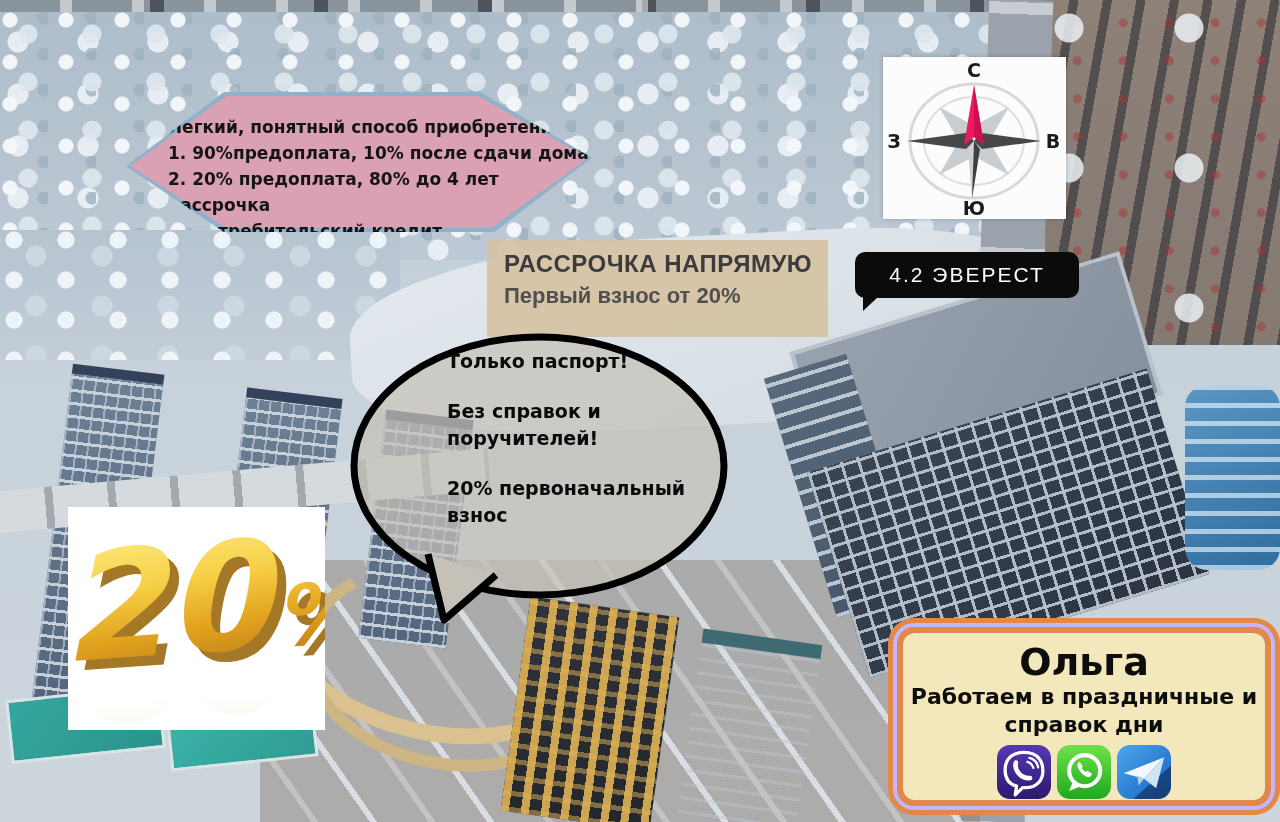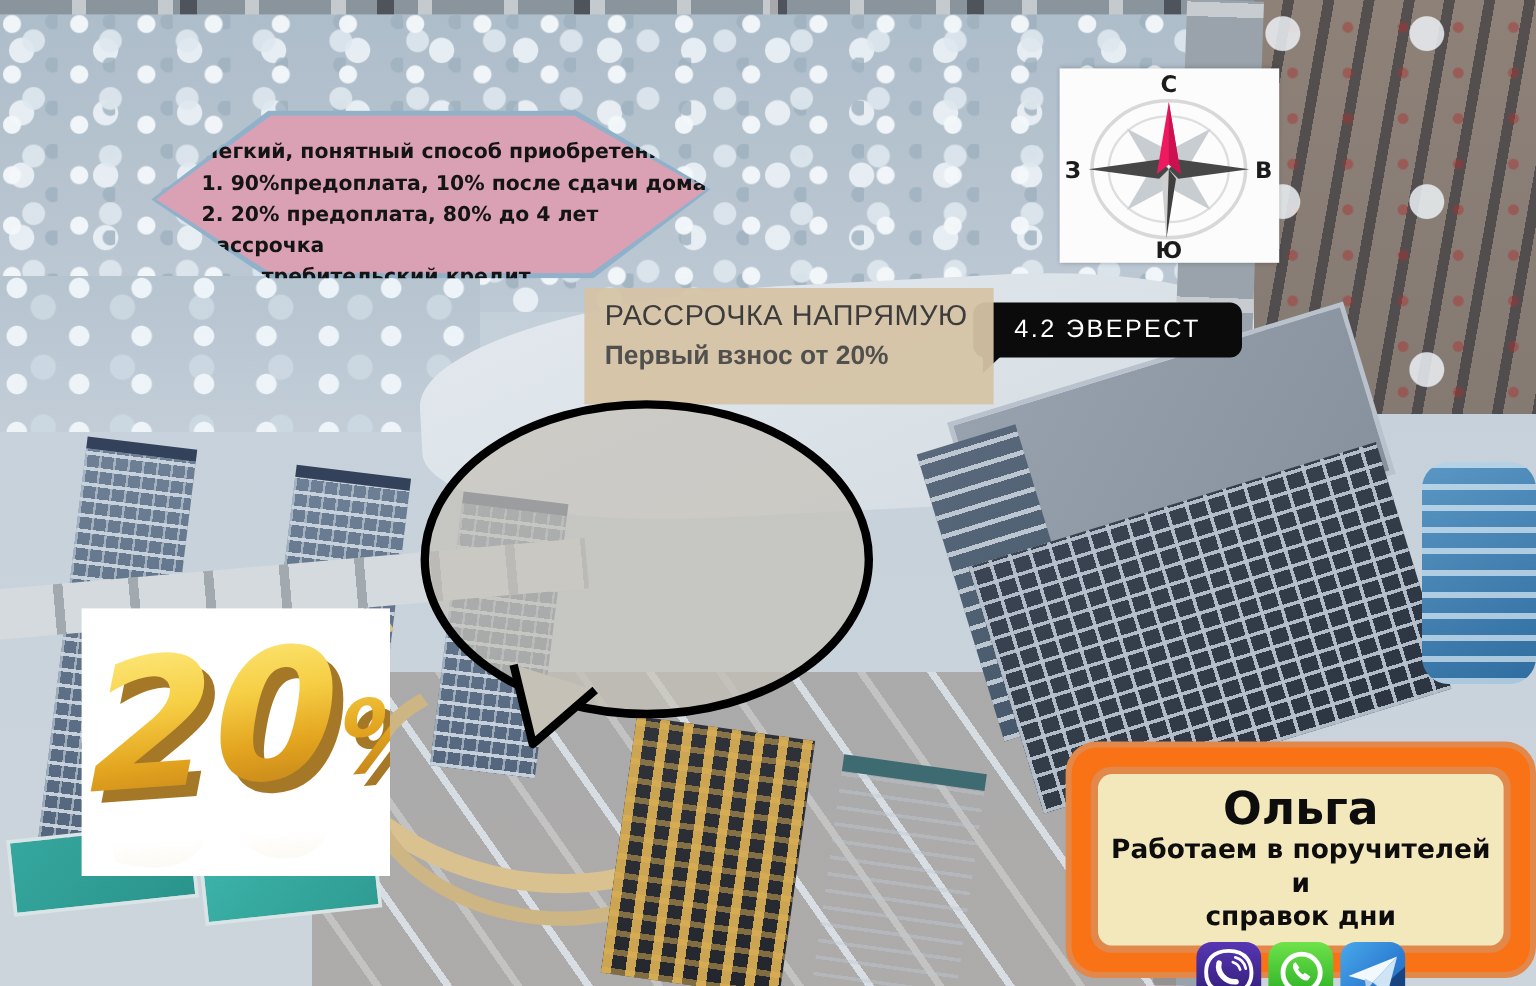--- a/index.html
+++ b/index.html
@@ -90,30 +90,30 @@
     background:#8fb2ca;}
   .hex-inner{position:absolute;left:4px;top:4px;right:4px;bottom:4px;
     clip-path:polygon(21% 0%,76% 0%,100% 47%,79% 100%,21% 100%,0% 53%);
     background:rgba(231,158,178,.85);}
   .hex-text{position:absolute;left:42px;top:22px;font-size:17px;font-weight:bold;color:#141414;line-height:26px;}
 
   
   .compass-card{left:883px;top:57px;width:183px;height:162px;background:#fcfcfc;box-shadow:0 0 4px rgba(0,0,0,.25);}
 
   
-  .everest{left:811px;top:252px;width:224px;height:46px;background:#0b0b0b;border-radius:10px;
+  .everest{left:855px;top:252px;width:224px;height:46px;background:#0b0b0b;border-radius:10px;
     display:flex;align-items:center;justify-content:center;color:#fff;font-family:"Liberation Sans",sans-serif;
     font-size:21px;letter-spacing:2px;font-weight:500;}
   .everest:after{content:"";position:absolute;left:8px;bottom:-13px;width:0;height:0;
     border-top:15px solid #0b0b0b;border-right:16px solid transparent;}
 
   
   .installment{left:487px;top:240px;width:341px;height:97px;background:rgba(213,195,165,.95);
     padding:9px 0 0 17px;font-family:"Liberation Sans",sans-serif;}
-  .installment .h{font-size:24px;font-weight:normal;color:#3c3c3c;line-height:30px;letter-spacing:.5px;}
+  .installment .h{font-size:24px;font-weight:bold;color:#3c3c3c;line-height:30px;letter-spacing:.5px;}
   .installment .s{font-size:22px;font-weight:600;color:#51504e;line-height:32px;margin-top:1px;}
 
   
   .bubble-svg{left:340px;top:330px;}
   .bubble-text{left:447px;top:348px;width:270px;font-size:19px;font-weight:bold;color:#0a0a0a;line-height:27px;}
   .bubble-text .gap{height:23px;}
 
   
   .gold-card{left:68px;top:507px;width:257px;height:223px;background:#fff;overflow:hidden;}
   .gold-wrap{position:absolute;left:6px;top:8px;width:245px;height:190px;transform:rotate(-4deg) skewX(-4deg);}
@@ -123,21 +123,21 @@
   .gold-txt .pct{font-size:84px;}
   .gold-shadow{color:#9c6a10;transform:translate(9px,10px);opacity:.9;}
   .gold-face{background:linear-gradient(175deg,#fdea7e 8%,#f6cf45 38%,#e3a41f 62%,#c1821a 85%);
     -webkit-background-clip:text;background-clip:text;color:transparent;}
   .gold-reflect{position:absolute;left:6px;top:176px;width:245px;height:60px;transform:rotate(-4deg) skewX(-4deg) scaleY(-1);
     opacity:.14;-webkit-mask-image:linear-gradient(to top,transparent 20%,rgba(0,0,0,.8));
     mask-image:linear-gradient(to top,transparent 20%,rgba(0,0,0,.8));}
 
   
   .contact-outer{left:888px;top:618px;width:392px;height:197px;background:#e2884a;border-radius:26px;padding:5px;}
-  .contact-mid{width:100%;height:100%;background:#f97316;border-radius:21px;padding:16px;}
+  .contact-mid{width:100%;height:100%;background:#c4b5fd;border-radius:21px;padding:4px;}
   .contact-in{width:100%;height:100%;background:#e2884a;border-radius:17px;padding:6px;}
   .contact-body{width:100%;height:100%;background:#f3e7bc;border-radius:12px;text-align:center;padding-top:8px;}
   .contact-name{font-size:38px;font-weight:800;color:#0d0d0d;line-height:42px;}
   .contact-sched{font-size:22px;font-weight:bold;color:#0d0d0d;line-height:28px;}
   .msg-row{display:flex;justify-content:center;gap:6px;margin-top:6px;}
   .msg-ic{width:54px;height:54px;border-radius:13px;position:relative;overflow:hidden;}
   .ic-viber{background:linear-gradient(180deg,#5736b4,#2c1a6e);}
   .ic-wa{background:linear-gradient(180deg,#6ee24a,#1fa81f);}
   .ic-tg{background:linear-gradient(135deg,#4aa9e9 0%,#2d7fd4 55%,#2268b4 100%);}
   .ic-tg:before{content:"";position:absolute;inset:0;background:rgba(8,22,60,.5);
@@ -212,37 +212,46 @@
 
   <div class="abs installment">
     <div class="h">РАССРОЧКА НАПРЯМУЮ</div>
     <div class="s">Первый взнос от 20%</div>
   </div>
 
   <svg class="abs bubble-svg" width="400" height="298" viewBox="0 0 400 298">
     <ellipse cx="199" cy="136" rx="185" ry="129" fill="rgba(197,193,184,0.72)" stroke="#000" stroke-width="7"></ellipse>
     <path d="M 88 224 L 104 290 L 156 245" fill="#c6c1b7" stroke="#000" stroke-width="7" stroke-linejoin="round"></path>
   </svg>
+  <div class="abs bubble-text">
+    <div>Только паспорт!</div>
+    <div class="gap"></div>
+    <div>Без справок и</div>
+    <div>поручителей!</div>
+    <div class="gap"></div>
+    <div>20% первоначальный</div>
+    <div>взнос</div>
+  </div>
 
   <div class="abs gold-card">
     <div class="gold-wrap">
       <div class="gold-txt gold-shadow"><span class="big">20</span><span class="pct">%</span></div>
       <div class="gold-txt gold-face"><span class="big">20</span><span class="pct">%</span></div>
     </div>
     <div class="gold-reflect">
       <div class="gold-txt" style="color:#caa32c;"><span class="big">20</span><span class="pct">%</span></div>
     </div>
   </div>
 
   <div class="abs contact-outer">
     <div class="contact-mid">
       <div class="contact-in">
         <div class="contact-body">
           <div class="contact-name">Ольга</div>
-          <div class="contact-sched">Работаем в поручителей и</div>
+          <div class="contact-sched">Работаем в праздничные и</div>
           <div class="contact-sched">справок дни</div>
           <div class="msg-row">
             <div class="msg-ic ic-viber">
               <svg width="54" height="54" viewBox="0 0 40 40">
                 <path d="M20 5.5 C31 5.5 34 13 34 19 C34 27 28.5 31.5 22 31.5 L19 31.5 L13.5 37 L14.5 30.5 C8.5 28.8 6 24 6 18.5 C6 11.5 10 5.5 20 5.5 Z" fill="none" stroke="#fff" stroke-width="2.4" stroke-linejoin="round"></path>
                 <path d="M14 13 c-1.5 6 4 12 10.5 11.5" fill="none" stroke="#fff" stroke-width="3.4" stroke-linecap="round"></path>
                 <path d="M22.5 12.5 q3.5 1 4.5 4.5" fill="none" stroke="#fff" stroke-width="1.7" stroke-linecap="round"></path>
                 <path d="M24 9.5 q5.5 1.5 6.5 7" fill="none" stroke="#fff" stroke-width="1.7" stroke-linecap="round"></path>
               </svg>
             </div>

